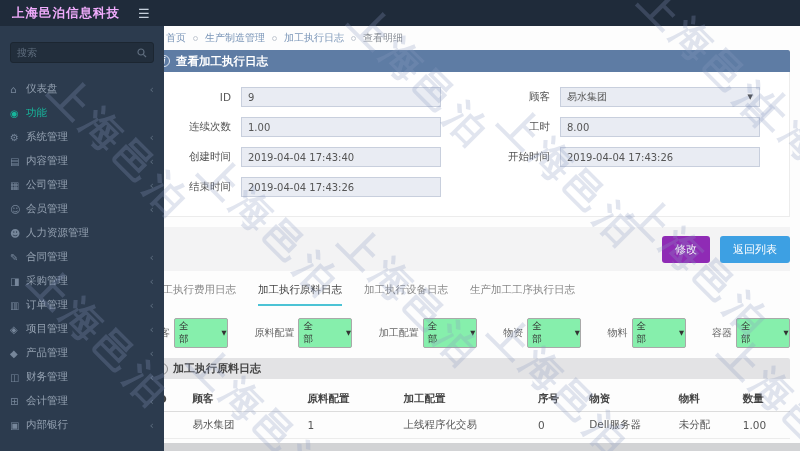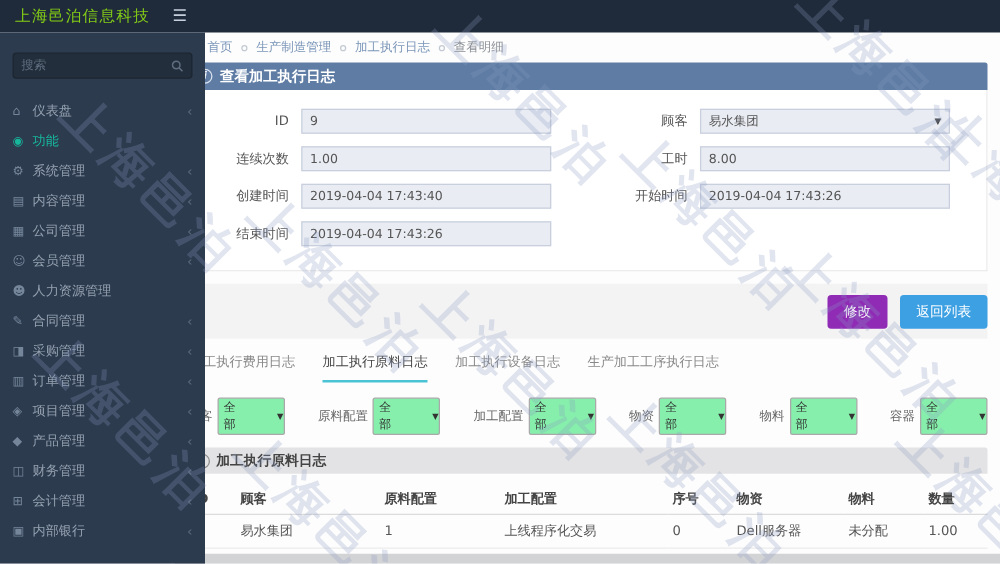--- a/index.html
+++ b/index.html
@@ -1,21 +1,21 @@
 <!DOCTYPE html>
 <html><head>
 <meta charset="utf-8">
 <style>
   * { margin:0; padding:0; box-sizing:border-box; }
   html,body { width:800px; height:451px; overflow:hidden; }
   body { font-family:"DejaVu Sans","Liberation Sans",sans-serif; background:#fff; position:relative; }
 
   
   .topbar { position:absolute; left:0; top:0; width:800px; height:26px; background:#1f2b3a; display:flex; align-items:center; z-index:2; }
-  .brand { color:#84cc16; font-size:12.5px; font-weight:normal; margin-left:12px; letter-spacing:1px; }
+  .brand { color:#f0abfc; font-size:12.5px; font-weight:bold; margin-left:12px; letter-spacing:1px; }
   .menu-toggle { color:#c6d0dc; font-size:13px; margin-left:18px; cursor:pointer; }
 
   
   .sidebar { position:absolute; left:0; top:26px; width:164px; height:425px; background:#2c3b4e; z-index:2; }
   .side-search { margin:16px 10px 14px 10px; height:21px; background:#222e3c; border:1px solid #1c2631; border-radius:3px; display:flex; align-items:center; padding:0 6px; }
   .side-search input { flex:1; background:transparent; border:none; outline:none; color:#aab6c4; font-size:10px; width:80px; font-family:inherit; }
   .side-search input::placeholder { color:#5f6d7e; }
   .nav-item { height:24px; display:flex; align-items:center; padding:0 10px; color:#94a1b1; font-size:10.5px; cursor:pointer; }
   .nav-item .ico { width:16px; font-size:10px; color:#76869a; }
   .nav-item .lbl { flex:1; }

